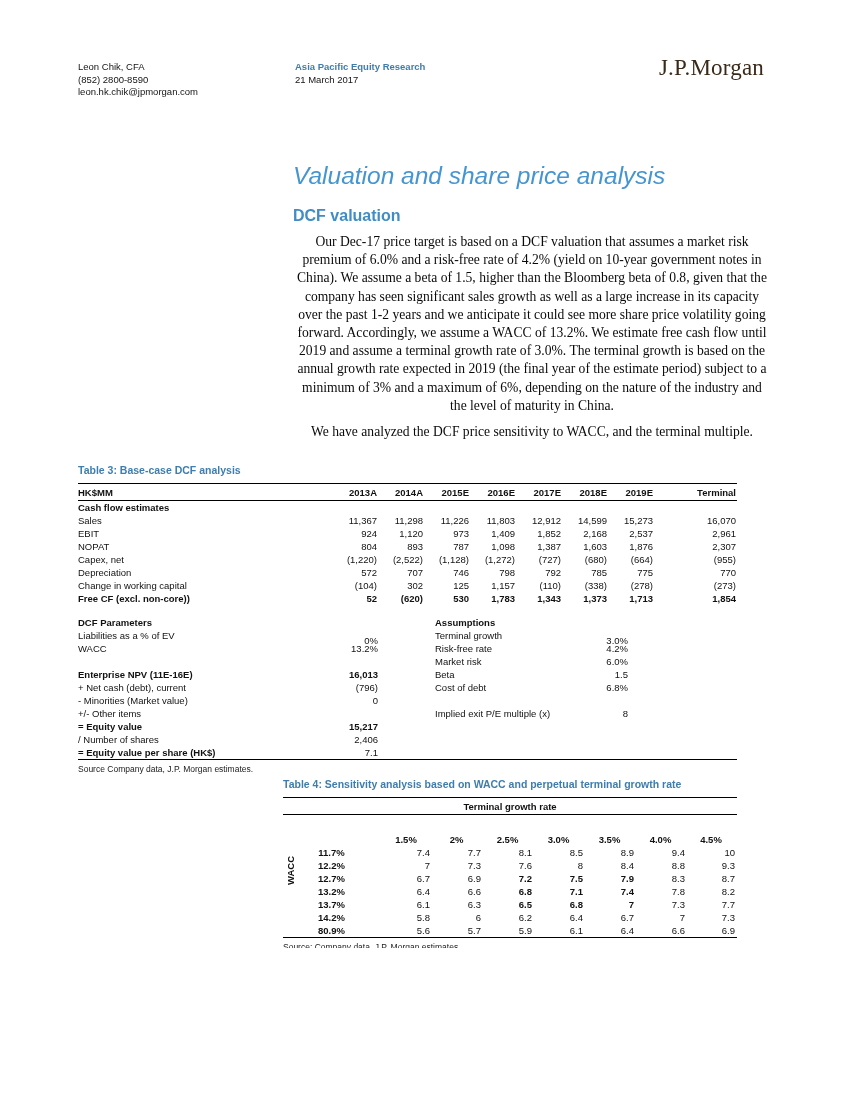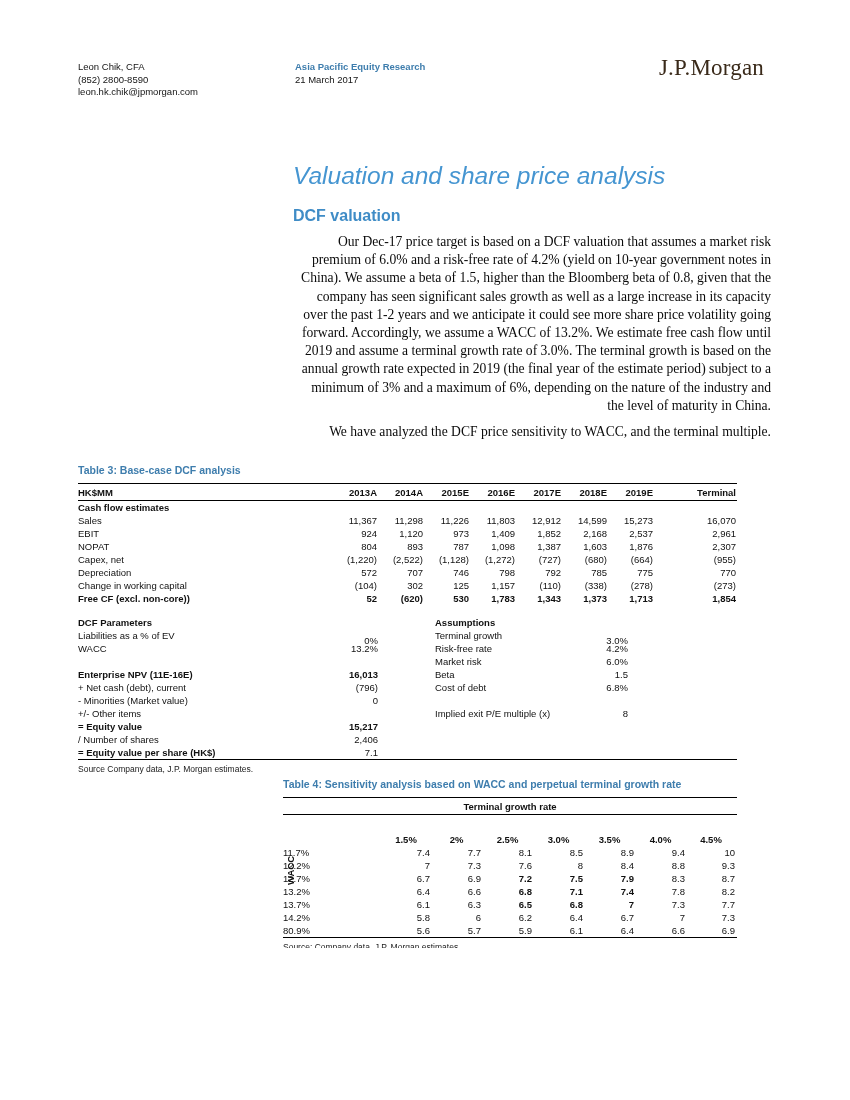--- a/index.html
+++ b/index.html
@@ -10,21 +10,21 @@
   
   .hdr-left { position:absolute; left:78px; top:61px; font-size:9.5px; line-height:12.5px; color:#141414; }
   .hdr-center { position:absolute; left:295px; top:61px; font-size:9.5px; line-height:12.5px; color:#141414; }
   .division { color:#3e7dad; font-weight:bold; }
   .logo { position:absolute; right:86px; top:55px; font-family:"Liberation Serif", serif; font-size:23px; color:#3a2a1a; letter-spacing:0.2px; }
 
   
   .content { position:absolute; left:293px; top:162px; width:478px; }
   .title { font-size:24.5px; font-weight:normal; color:#4595d1;font-style:italic; }
   .subtitle { font-size:16px; font-weight:bold; color:#3f8cc6; margin-top:17px; }
-  .content p { font-family:"Liberation Serif", serif; font-size:13.6px; line-height:18.2px; color:#0a0a0a; margin-top:8px; text-align:right; }
+  .content p { font-family:"Liberation Serif", serif; font-size:13.6px; line-height:18.2px; color:#0a0a0a; margin-top:8px; text-align:center; }
 
   
   table { border-collapse:collapse; table-layout:fixed; }
   .caption { font-size:10.5px; font-weight:bold; color:#3e7dad; margin-bottom:7px; }
   .num { text-align:right; }
   .b { font-weight:bold; }
   .src { font-size:8.5px; color:#1a1a1a; margin-top:4px; }
 
   
   .t3wrap { position:absolute; left:78px; top:464px; width:659px; }
@@ -35,21 +35,21 @@
   .params { width:659px; font-size:9.5px; color:#111; margin-top:11px; border-bottom:1.5px solid #000; padding-bottom:12px; }
   .params td { padding:1px 0; line-height:11px; }
   .shift { position:relative; top:5px; }
 
   
   .t4wrap { position:absolute; left:283px; top:778px; width:454px; }
   .t4 { width:454px; font-size:9.5px; color:#111; border-top:1px solid #000; border-bottom:1.5px solid #000; }
   .t4 td { padding:1px 2px 1px 0; line-height:11px; }
   .t4 .group td { border-bottom:1px solid #000; text-align:center; font-weight:bold; padding:2.5px 0; }
   .t4 .cols td { font-weight:bold; text-align:center; padding-top:19px; }
-  .t4 .wlbl { text-align:left; font-weight:normal; }
+  .t4 .wlbl { text-align:center; font-weight:bold; }
   .wacc-axis { position:absolute; left:-37px; top:68px; width:88px; text-align:center; transform:rotate(-90deg); font-weight:bold; font-size:9.5px; color:#111; }
 
   .pagenum { position:absolute; left:744px; top:1042px; font-size:9.5px; color:#333; }
 </style>
 </head>
 <body>
 
 <div class="page">
 
   <div class="hdr-left">

